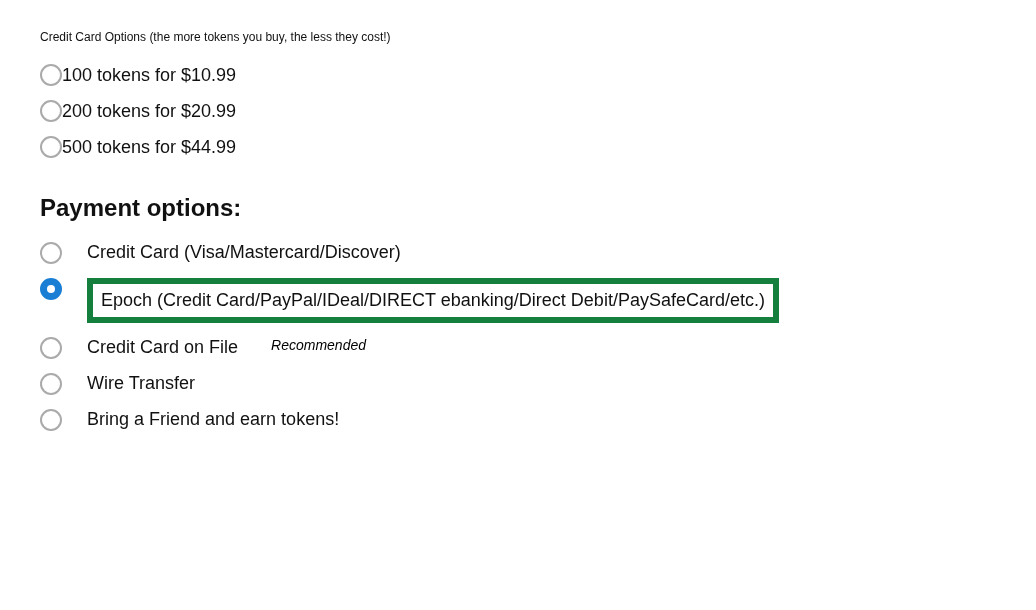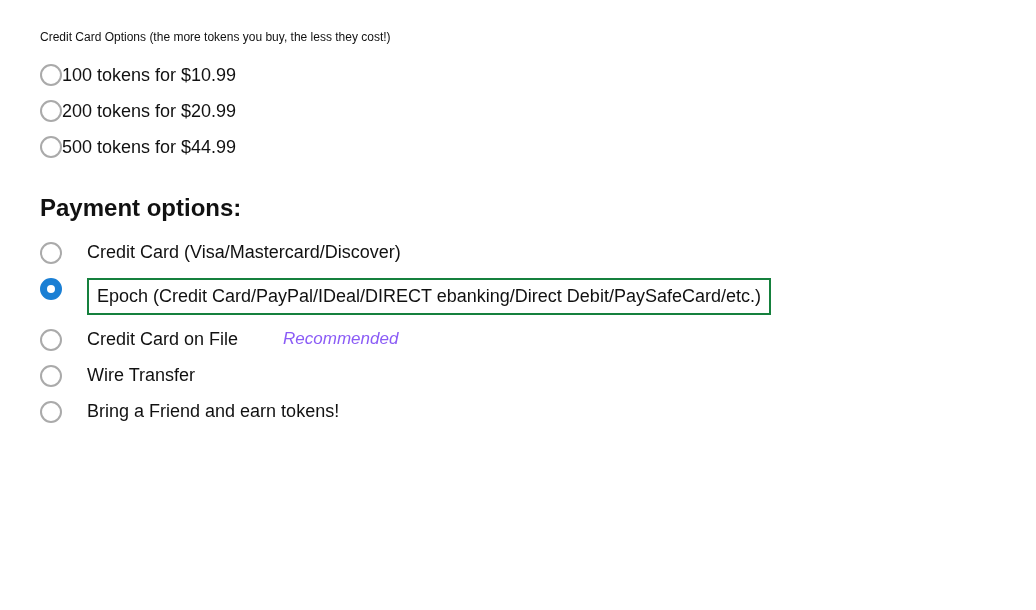--- a/index.html
+++ b/index.html
@@ -73,31 +73,31 @@
     .payment-item {
       display: flex;
       align-items: flex-start;
       gap: 25px;
       font-size: 18px;
       cursor: pointer;
       margin-bottom: 14px;
     }
 
     .epoch-label-wrapper {
-      border: 2px solid #15803d;
+      border: 6px solid #15803d;
       padding: 4px 8px;
       display: inline-block;
       line-height: 1.4;
     }
 
     .recommended-text {
-      color: #8b5cf6;
+      color: #000000;
       font-style: italic;
-      margin-left: 20px;
-      font-size: 17px;
+      margin-left: 8px;
+      font-size: 14px;
     }
   </style>
 </head>
 <body>
 
 <h2 class="section-title">Credit Card Options (the more tokens you buy, the less they cost!)</h2>
 
 <div class="radio-group">
 
   <div class="radio-item">

